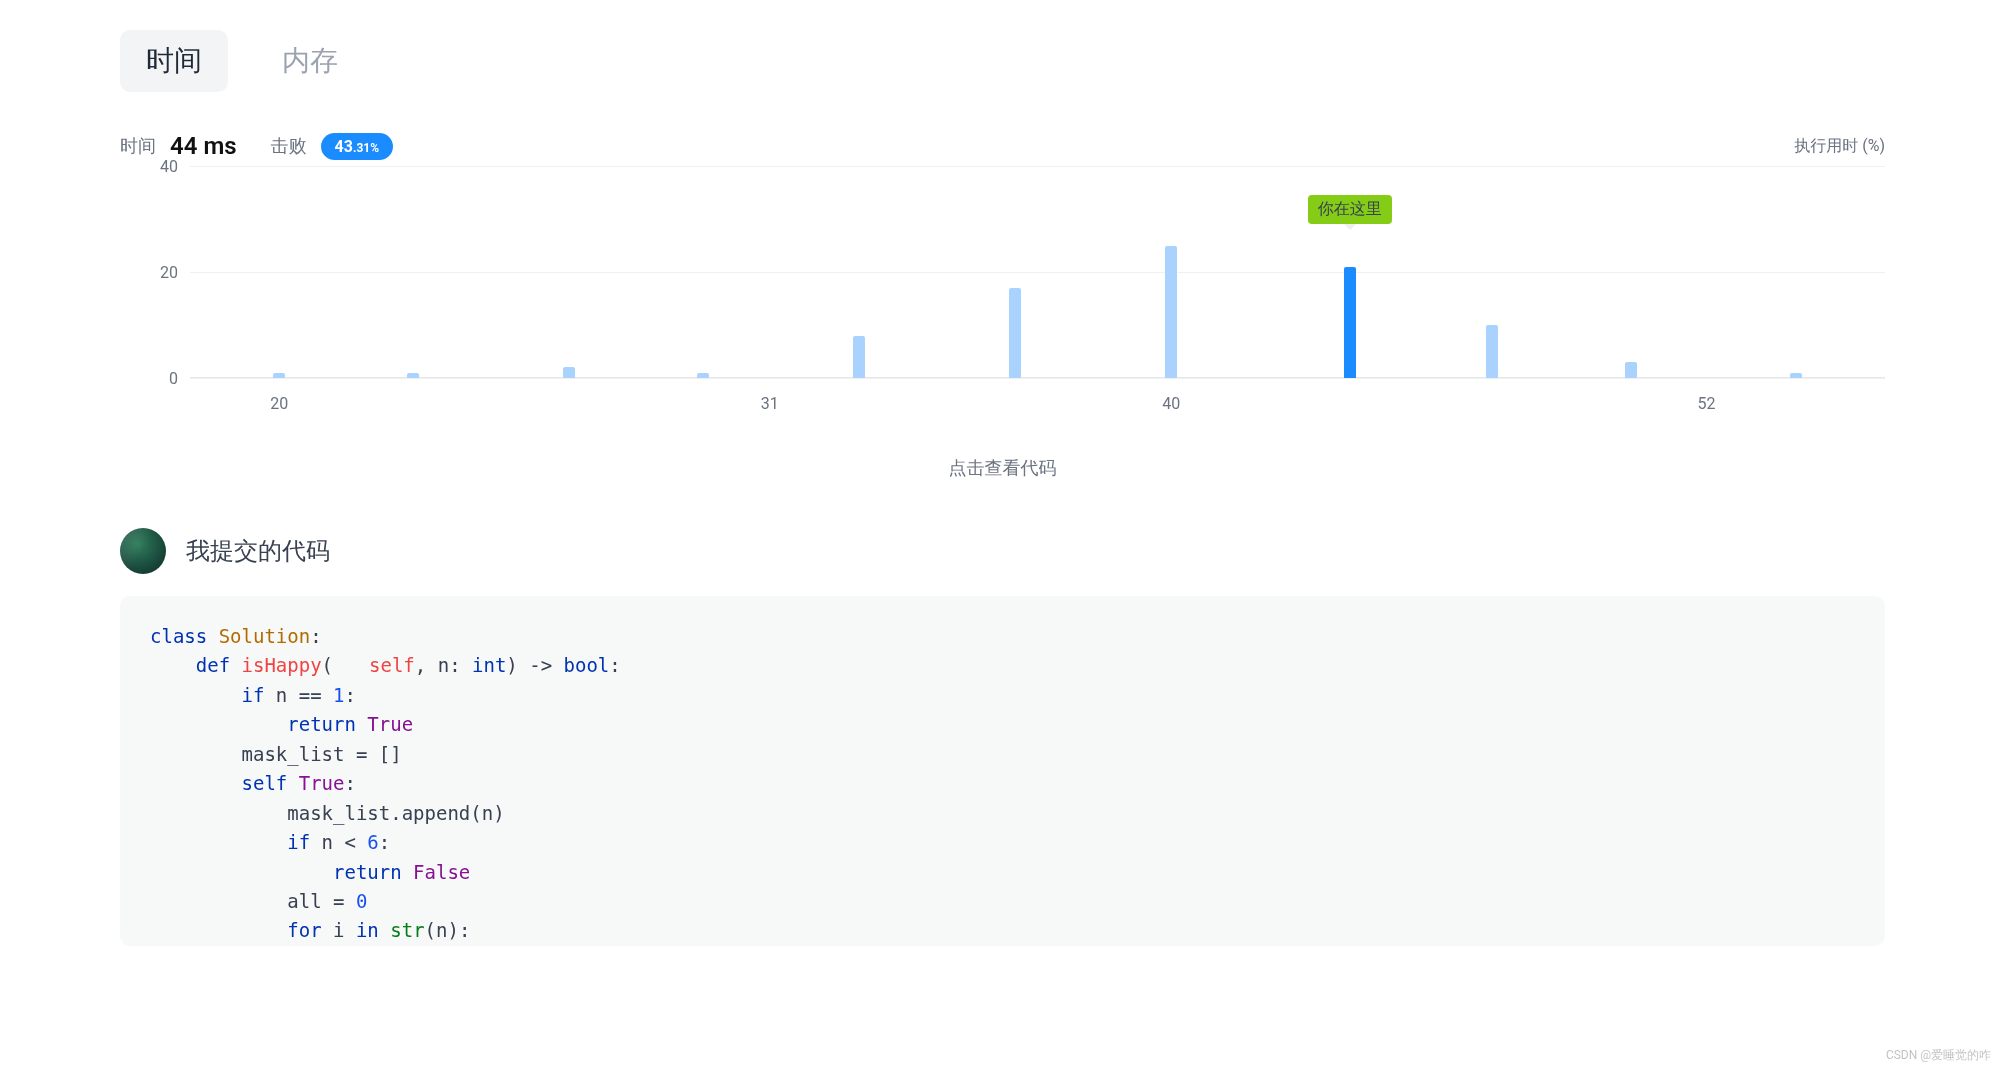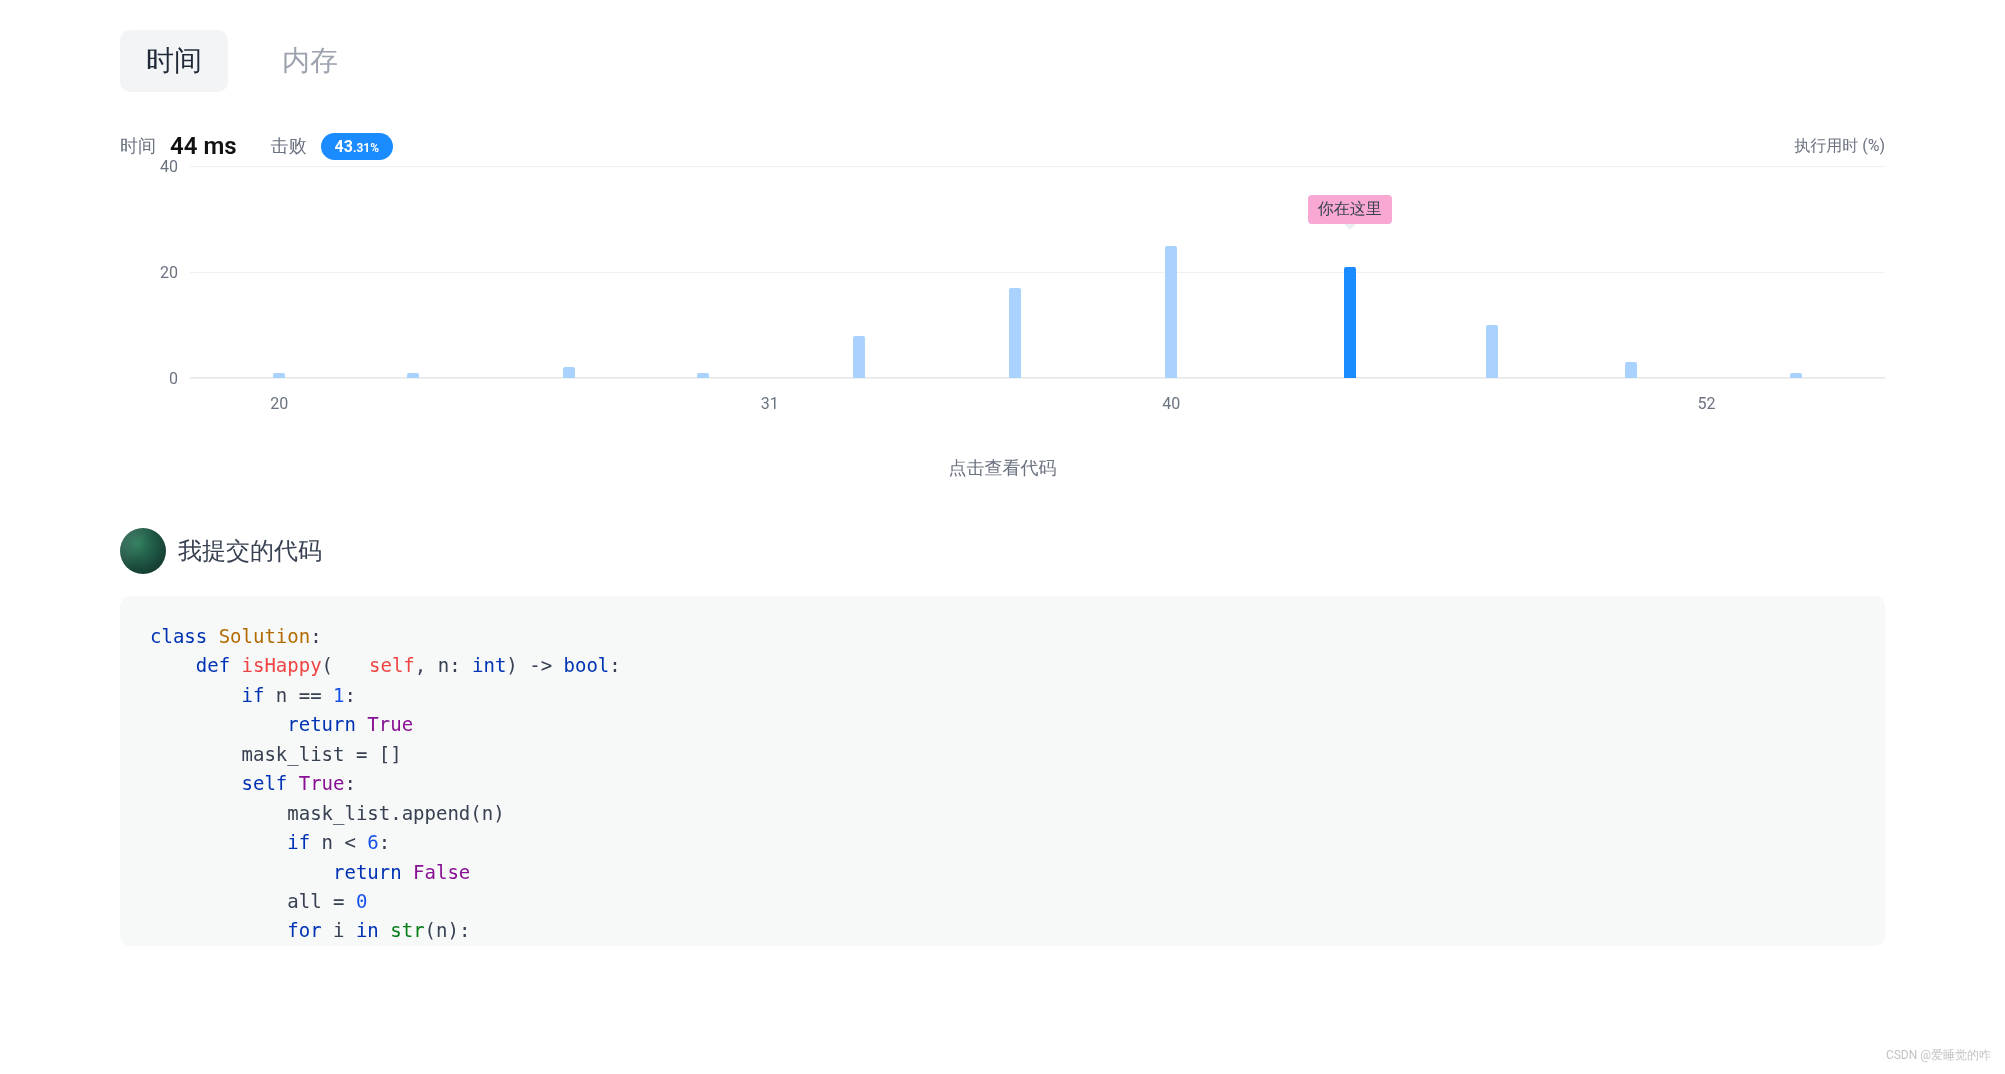--- a/index.html
+++ b/index.html
@@ -19,26 +19,26 @@
   .y-axis { position: absolute; left: 0; top: 0; bottom: 48px; width: 70px; }
   .y-tick { position: absolute; right: 12px; font-size: 16px; color: #6b7280; transform: translateY(-50%); }
   .grid { position: absolute; left: 70px; right: 0; top: 0; bottom: 48px; }
   .grid-line { position: absolute; left: 0; right: 0; height: 1px; background: #f0f0f0; }
   .baseline { position: absolute; left: 70px; right: 0; bottom: 48px; height: 1px; background: #e5e7eb; }
   .bars { position: absolute; left: 70px; right: 0; bottom: 48px; top: 0; }
   .bar { position: absolute; bottom: 0; width: 12px; background: #a9d2ff; border-radius: 2px 2px 0 0; transform: translateX(-50%); }
   .bar.hl { background: #1a8cff; }
   .x-axis { position: absolute; left: 70px; right: 0; bottom: 0; height: 40px; }
   .x-tick { position: absolute; top: 8px; font-size: 16px; color: #6b7280; transform: translateX(-50%); }
-  .tooltip { position: absolute; background: #f9a8d4; color: #374151; font-size: 16px; padding: 4px 10px; border-radius: 4px; white-space: nowrap; transform: translate(-50%, -100%); margin-top: 48px; }
+  .tooltip { position: absolute; background: #84cc16; color: #374151; font-size: 16px; padding: 4px 10px; border-radius: 4px; white-space: nowrap; transform: translate(-50%, -100%); margin-top: 48px; }
   .tooltip::after { content:""; position:absolute; left:50%; top:100%; transform:translateX(-50%); border:6px solid transparent; border-top-color:#eceff1; }
 
   .chart-caption { text-align: center; font-size: 18px; color: #6b7280; margin: 30px 0 48px; }
 
-  .code-header { display: flex; align-items: center; gap: 12px; margin-bottom: 22px; }
+  .code-header { display: flex; align-items: center; gap: 20px; margin-bottom: 22px; }
   .avatar { width: 46px; height: 46px; border-radius: 50%; background: radial-gradient(circle at 40% 35%, #2e7d5b 0%, #1b4d3e 55%, #0e2a23 100%); position:relative; overflow:hidden; }
   .avatar::after{content:"";position:absolute;inset:0;background:linear-gradient(120deg,rgba(255,255,255,.15),transparent 50%);}
   .code-title { font-size: 24px; color: #374151; }
 
   .code-block { background: #f7f8f8; border-radius: 10px; padding: 26px 30px; font-family: ui-monospace, "SF Mono", Menlo, Consolas, monospace; font-size: 19px; line-height: 1.55; color: #374151; white-space: pre; overflow: hidden; max-height: 350px; }
   .kw { color: #0033b3; }
   .cls { color: #b26b00; }
   .fn { color: #ef4444; }
   .self { color: #ef4444; margin-left: 36px; }
   .type { color: #0033b3; }

